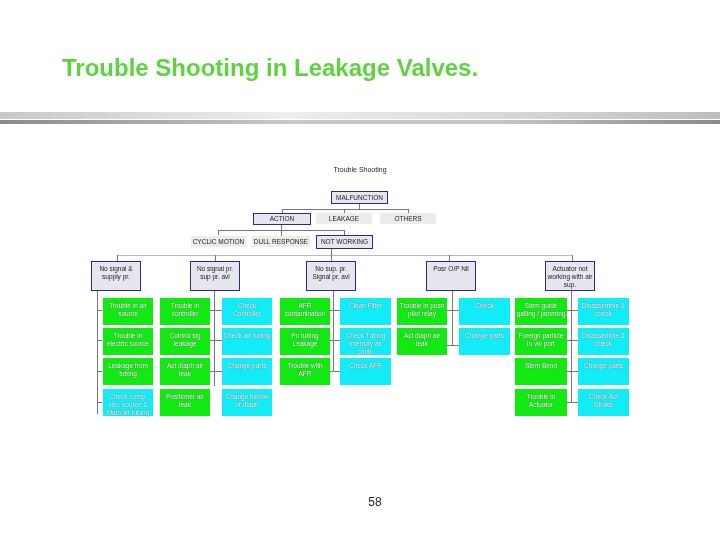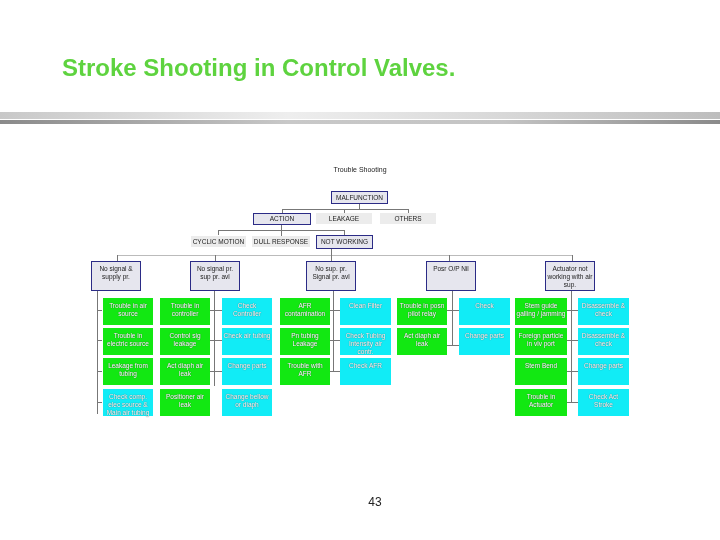--- a/index.html
+++ b/index.html
@@ -14,21 +14,21 @@
   .box-gray { background:#ececec; border:none; }
   .box-lvl { background:#e6e6ee; border:1.5px solid #2b2b86; align-items:flex-start; padding-top:3px; }
   .box-green { background:#12e812; color:#fff; align-items:flex-start; padding-top:4px; text-shadow:0 0 1px #333; }
   .box-cyan { background:#11ecf6; color:#fff; align-items:flex-start; padding-top:4px; text-shadow:0 0 1px #333; }
   .line { position:absolute; background:#777; }
   .page-num { position:absolute; left:360px; top:495px; width:30px; text-align:center; font-size:12px; color:#222; }
 </style>
 </head>
 <body>
 
-<div class="slide-title">Stroke Shooting in Control Valves.</div>
+<div class="slide-title">Trouble Shooting in Leakage Valves.</div>
 <div class="rule-top"></div>
 <div class="rule-bot"></div>
 
 <div class="diagram">
   <div class="dtitle">Trouble Shooting</div>
 
   <div class="box box-nav" style="left:331px;top:191px;width:57px;height:13px;">MALFUNCTION</div>
   <div class="line" style="left:359px;top:204px;width:1px;height:5px;"></div>
   <div class="line" style="left:282px;top:209px;width:127px;height:1px;"></div>
   <div class="line" style="left:282px;top:209px;width:1px;height:4px;"></div>
@@ -114,13 +114,13 @@
   <div class="line" style="left:567px;top:310px;width:11px;height:1px;"></div>
   <div class="line" style="left:567px;top:340px;width:11px;height:1px;"></div>
   <div class="line" style="left:567px;top:371px;width:11px;height:1px;"></div>
   <div class="line" style="left:567px;top:402px;width:11px;height:1px;"></div>
   <div class="box box-cyan" style="left:578px;top:298px;width:51px;height:27px;">Disassemble &amp; check</div>
   <div class="box box-cyan" style="left:578px;top:328px;width:51px;height:27px;">Disassemble &amp; check</div>
   <div class="box box-cyan" style="left:578px;top:358px;width:51px;height:27px;">Change parts</div>
   <div class="box box-cyan" style="left:578px;top:389px;width:51px;height:27px;">Check Act Stroke</div>
 </div>
 
-<div class="page-num">43</div>
+<div class="page-num">58</div>
 
 </body></html>

